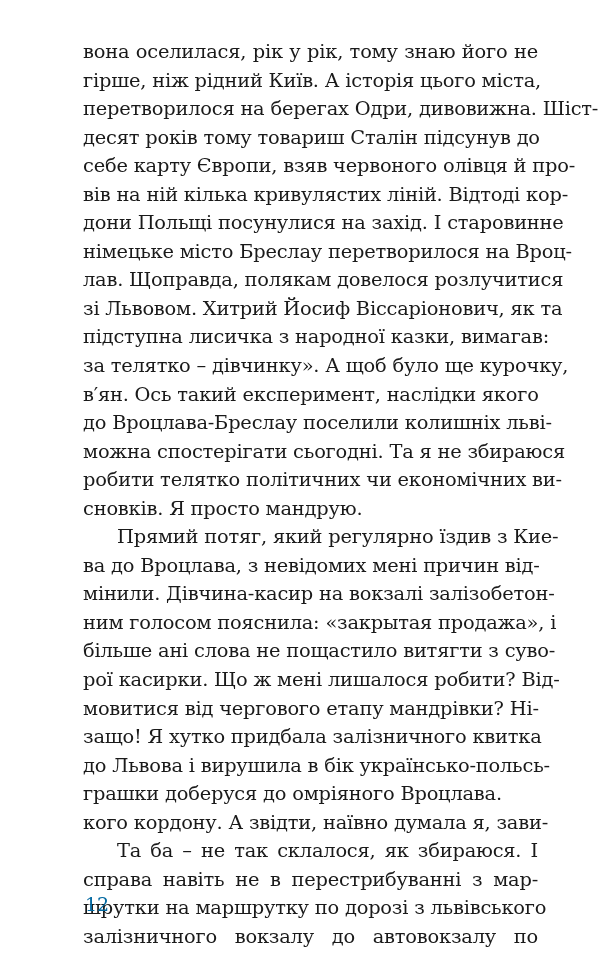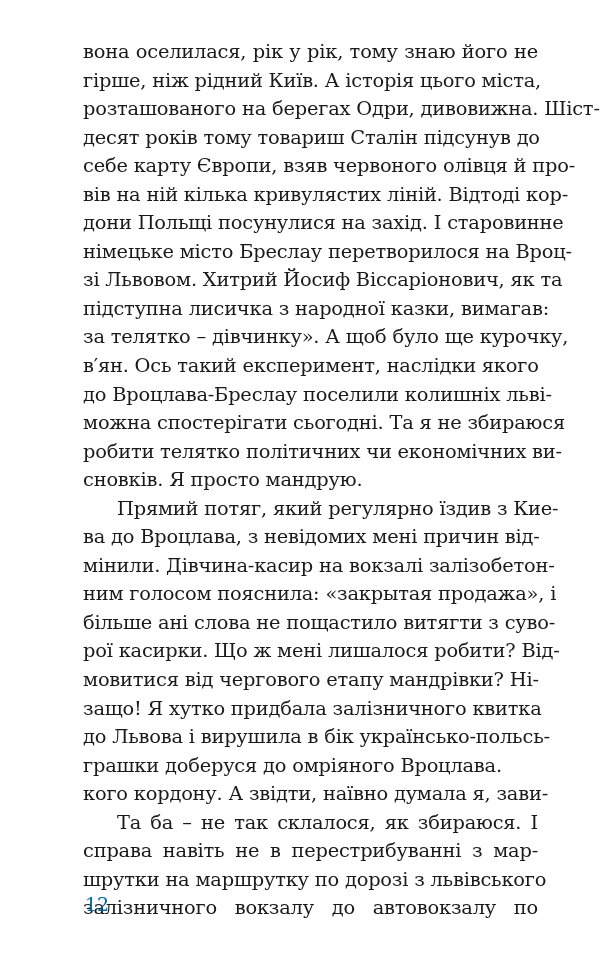--- a/index.html
+++ b/index.html
@@ -54,26 +54,27 @@
   </style>
 </head>
 <body>
 
 <div class="page">
   <div class="text-block">
 
     <div>
       <span class="line">вона оселилася, рік у рік, тому знаю його не</span>
       <span class="line">гірше, ніж рідний Київ. А історія цього міста,</span>
-      <span class="line">розташованого на берегах Одри, дивовижна. Шіст-</span>
+      <span class="line">перетворилося на берегах Одри, дивовижна. Шіст-</span>
       <span class="line">десят років тому товариш Сталін підсунув до</span>
       <span class="line">себе карту Європи, взяв червоного олівця й про-</span>
       <span class="line">вів на ній кілька кривулястих ліній. Відтоді кор-</span>
       <span class="line">дони Польщі посунулися на захід. І старовинне</span>
       <span class="line">німецьке місто Бреслау перетворилося на Вроц-</span>
+      <span class="line">лав. Щоправда, полякам довелося розлучитися</span>
       <span class="line">зі Львовом. Хитрий Йосиф Віссаріонович, як та</span>
       <span class="line">підступна лисичка з народної казки, вимагав:</span>
       <span class="line">за телятко – дівчинку». А щоб було ще курочку,</span>
       <span class="line">в′ян. Ось такий експеримент, наслідки якого</span>
       <span class="line">до Вроцлава-Бреслау поселили колишніх льві-</span>
       <span class="line">можна спостерігати сьогодні. Та я не збираюся</span>
       <span class="line">робити телятко політичних чи економічних ви-</span>
       <span class="line last">сновків. Я просто мандрую.</span>
     </div>
 

